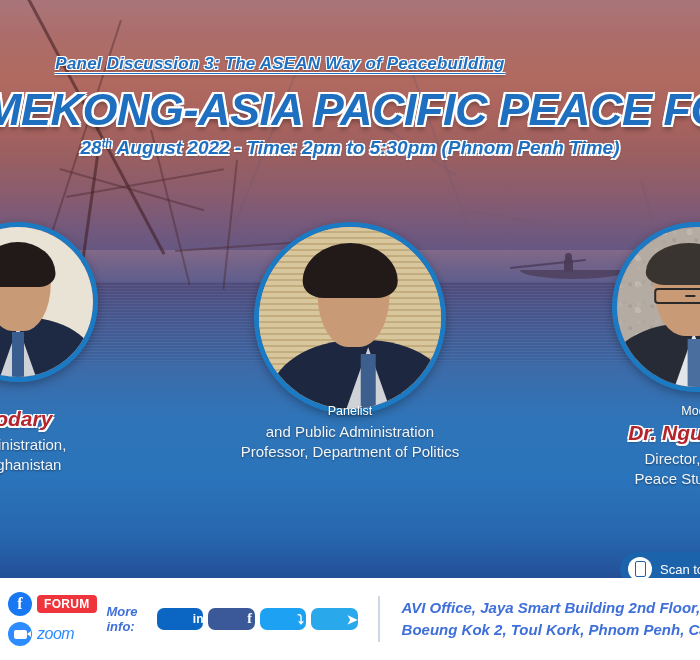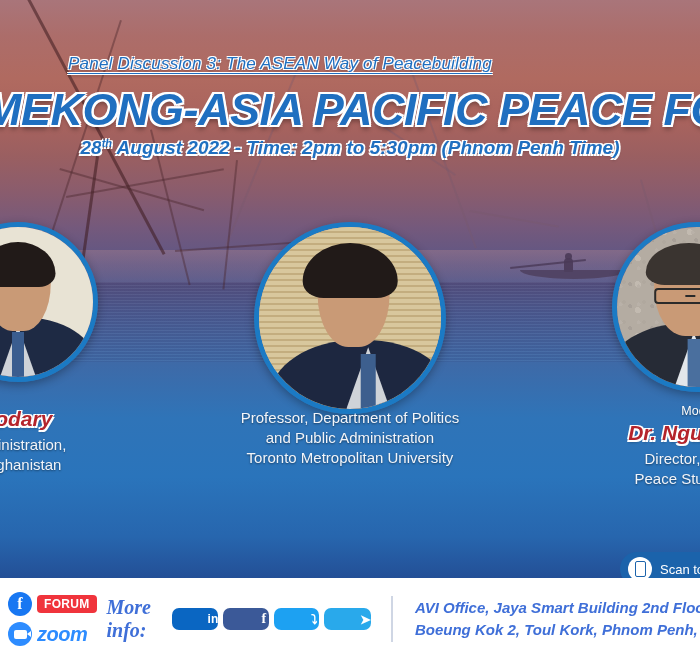--- a/index.html
+++ b/index.html
@@ -116,21 +116,21 @@
     opacity: .8;
   }
 
   
   .panel-line {
     position: absolute;
     left: 0; top: 54px;
     width: 560px;
     text-align: center;
     font-size: 17px;
-    font-weight: normal;
+    font-weight: bold;
     font-style: italic;
     letter-spacing: .2px;
     color: #1f6fc0;
     text-decoration: underline;
     text-underline-offset: 4px;
     text-shadow:
       -1px -1px 0 #fff, 1px -1px 0 #fff,
       -1px 1px 0 #fff, 1px 1px 0 #fff,
       0 2px 3px rgba(0,0,0,.35);
   }
@@ -382,34 +382,33 @@
     background: #f0343c;
     color: #fff;
     font-size: 12px;
     font-weight: bold;
     padding: 2px 7px;
     border-radius: 4px;
     letter-spacing: .3px;
   }
   .zoom-word {
     color: #2d8cff;
-    font-weight: bold;
-    font-size: 20px;
+    font-weight: normal;
+    font-size: 16px;
     font-style: italic;
     letter-spacing: -.5px;
   }
 
   .more-block { display: flex; flex-direction: column; gap: 3px; }
   .more-row { display: flex; align-items: center; gap: 5px; }
   .more-label {
-    font-size: 20px;
+    font-size: 13px;
     font-weight: bold;
     font-style: italic;
     color: #3f6fd8;
-    font-family: Liberation Serif, serif;
   }
   .sq {
     width: 14px; height: 22px;
     border-radius: 7px;
     display: flex; align-items: center; justify-content: center;
     color: #fff;
     font-weight: bold;
     font-size: 14px;
     padding-left: 36px;
   }
@@ -501,24 +500,24 @@
   <div class="avatar" style="left:254px; top:222px; width:192px; height:192px;">
     <div class="photo mat">
       <div class="figure-body" style="left:56%; width:100%; bottom:-14%; background:#1d2740;"></div>
       <div class="figure-shirt" style="left:60%;"></div>
       <div class="figure-tie" style="left:60%; background:#3d5f8e;"></div>
       <div class="figure-head" style="left:52%; top:16%; width:40%; height:50%;"></div>
       <div class="figure-hair" style="left:50%; top:9%; width:52%; height:30%;"></div>
     </div>
   </div>
   <div class="speaker" style="left:190px; top:404px; width:320px;">
+    <div class="role">Panelist</div>
     <div class="sp-affil">
+      <div>and Public Administration</div>
       <div>Professor, Department of Politics</div>
-      <div>and Public Administration</div>
-      <div>Toronto Metropolitan University</div>
     </div>
   </div>
 
   <div class="avatar" style="left:612px; top:222px; width:170px; height:170px;">
     <div class="photo gravel">
       <div class="figure-body" style="left:46%; background:#262b36;"></div>
       <div class="figure-shirt" style="left:48%; background:#e2e6ea;"></div>
       <div class="figure-tie" style="left:48%; background:#4a6f9e;"></div>
       <div class="figure-head" style="left:46%; top:16%; width:46%; height:52%;"></div>
       <div class="figure-hair" style="left:45%; top:10%; width:54%; height:26%; background:#3a3430;"></div>

